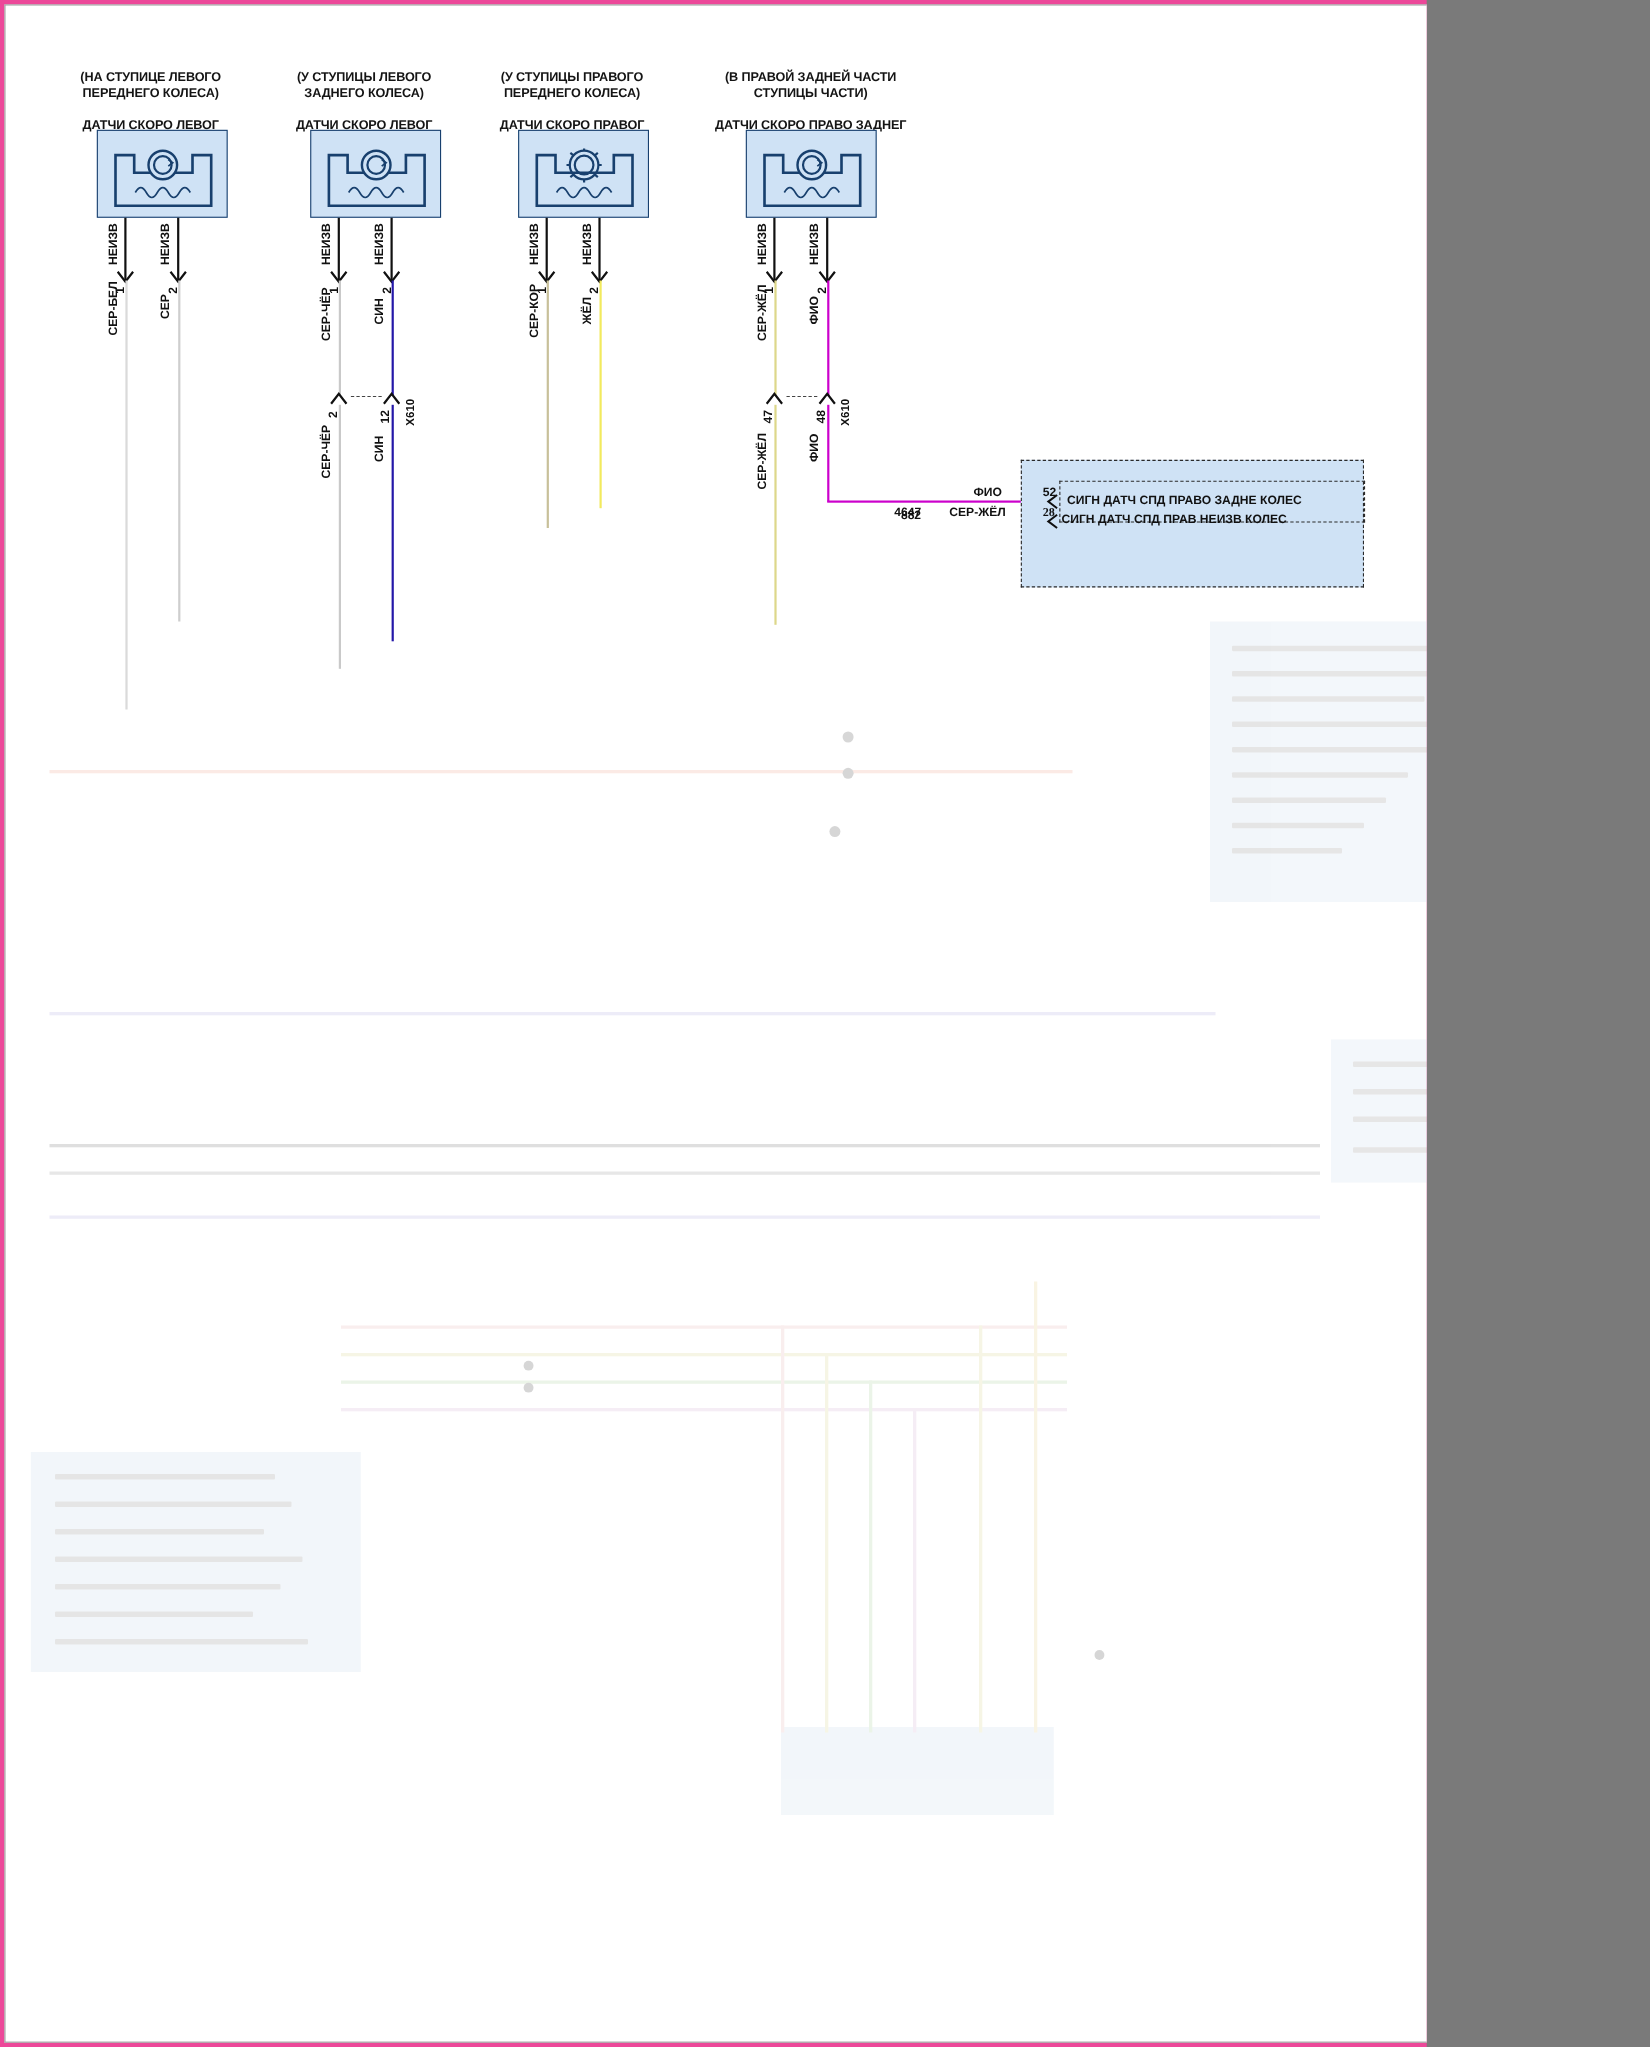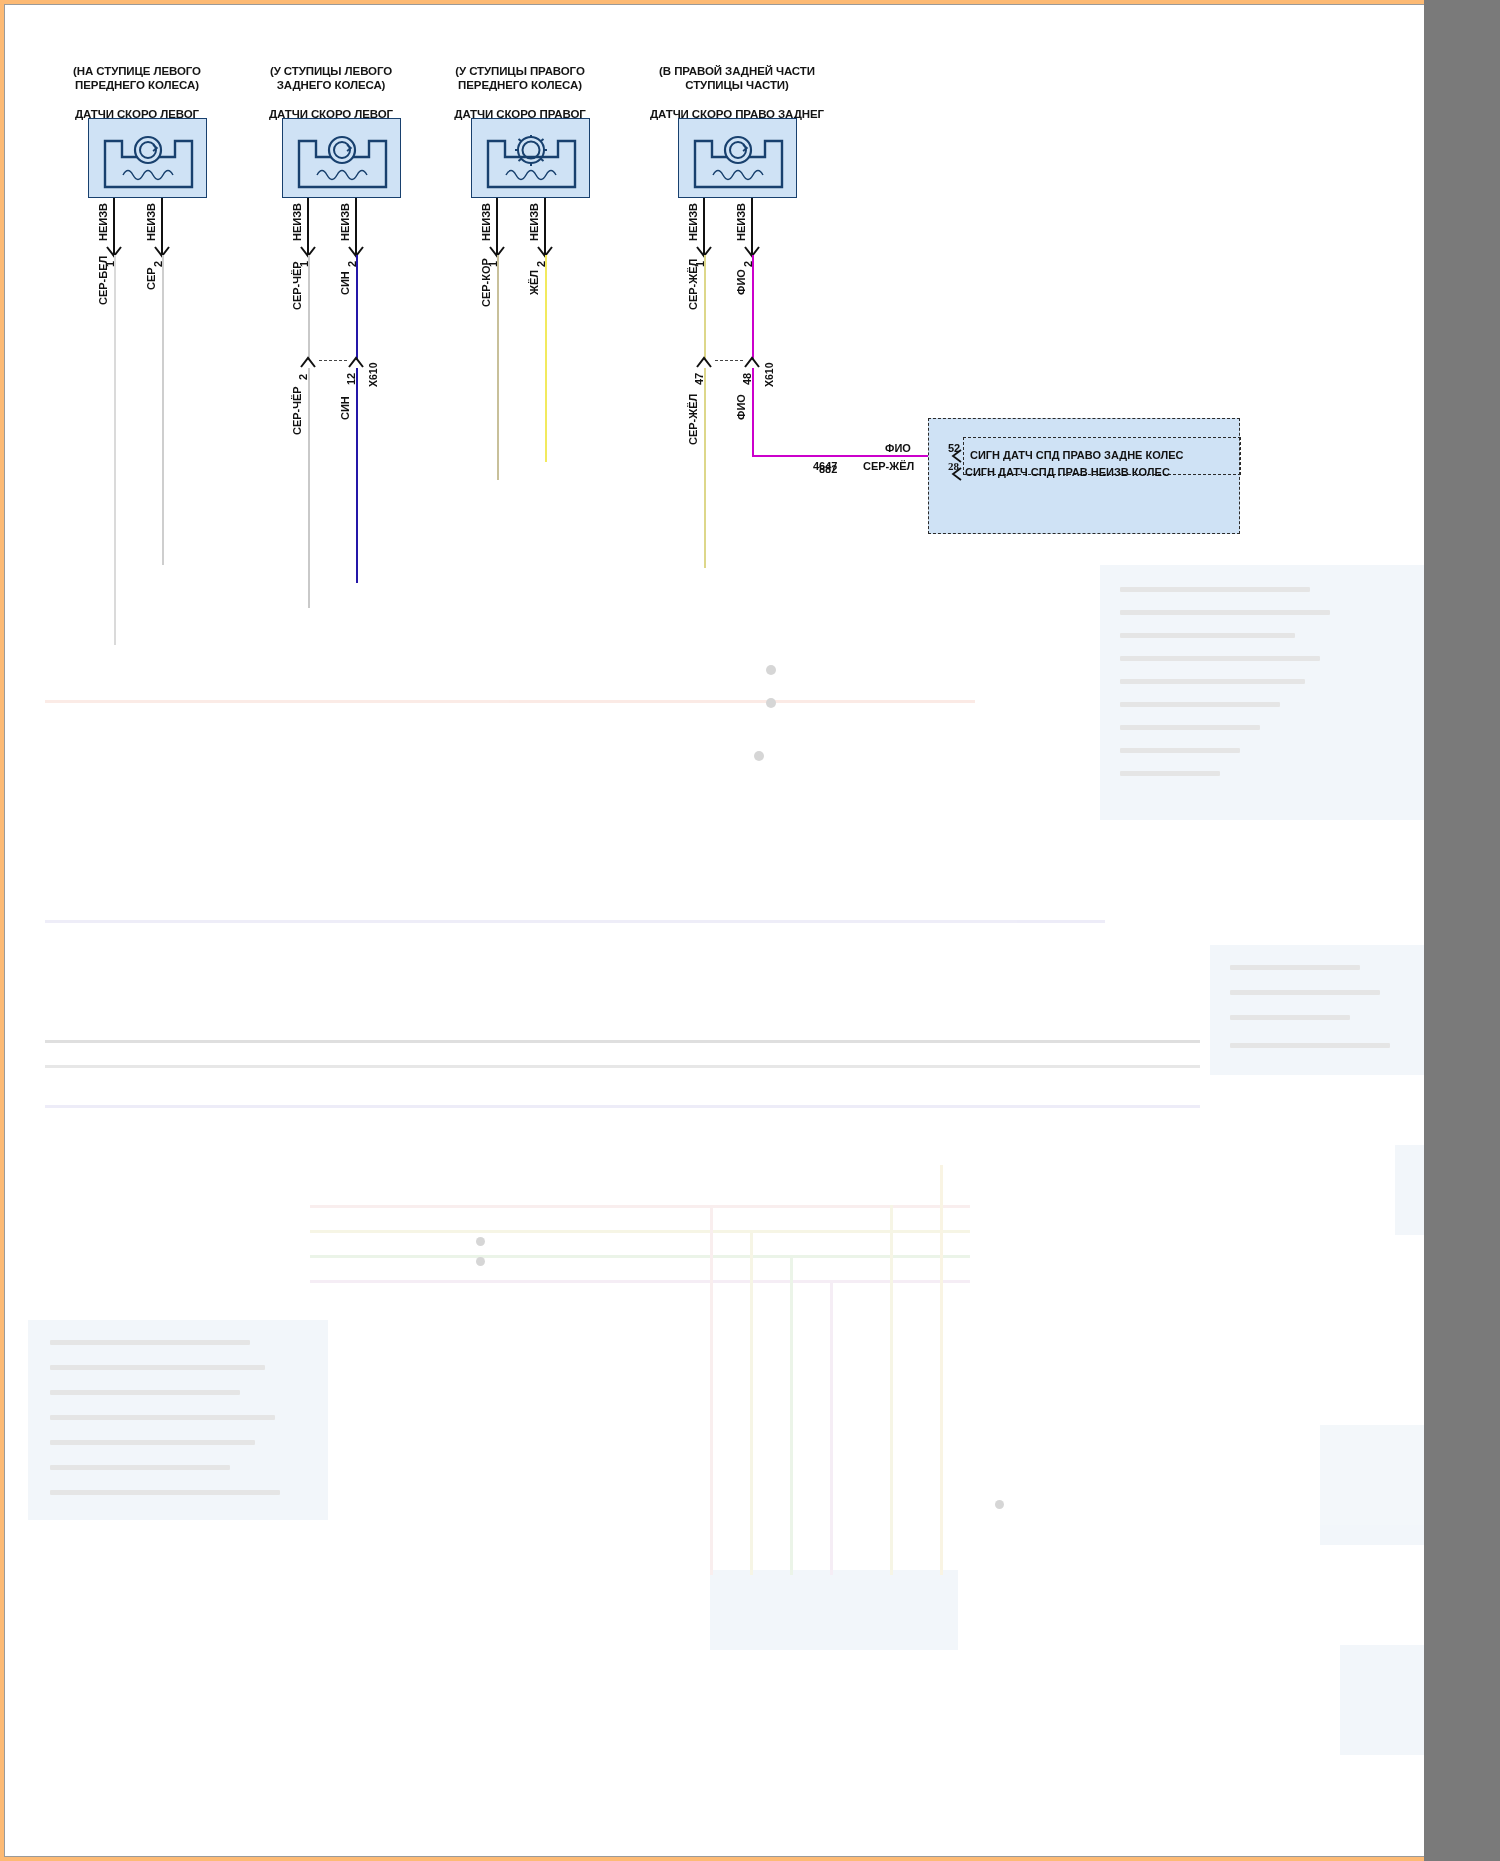--- a/index.html
+++ b/index.html
@@ -1,21 +1,22 @@
 <!DOCTYPE html>
 <html><head>
 <meta charset="utf-8">
 <style>
   html,body{margin:0;padding:0;background:#7a7a7a;}
   body{font-family:"Liberation Sans",sans-serif;}
   #page{
     position:relative;
-    width:1424px;height:1861px;
-    background:#fdba74;
+    width:1280px;height:1861px;
+    background:#ec4899;
     overflow:hidden;
+    padding-left:17px;
   }
   
   #frame{
     position:absolute;left:4px;top:4px;width:1492px;height:1853px;
     border:1px solid #9a9a9a;background:#fff;box-sizing:border-box;
   }
   
   #faded{
     position:absolute;left:5px;top:560px;width:1490px;height:1296px;
     opacity:0.17;

